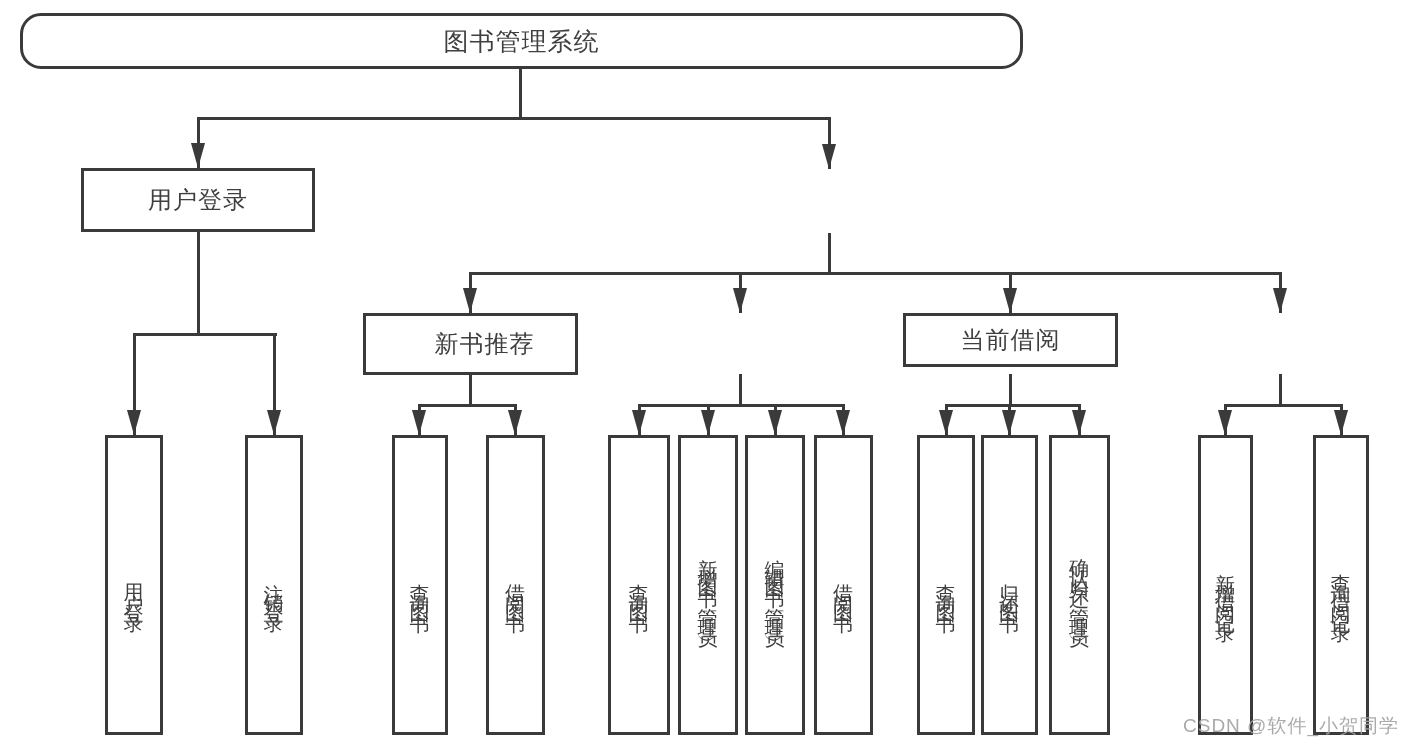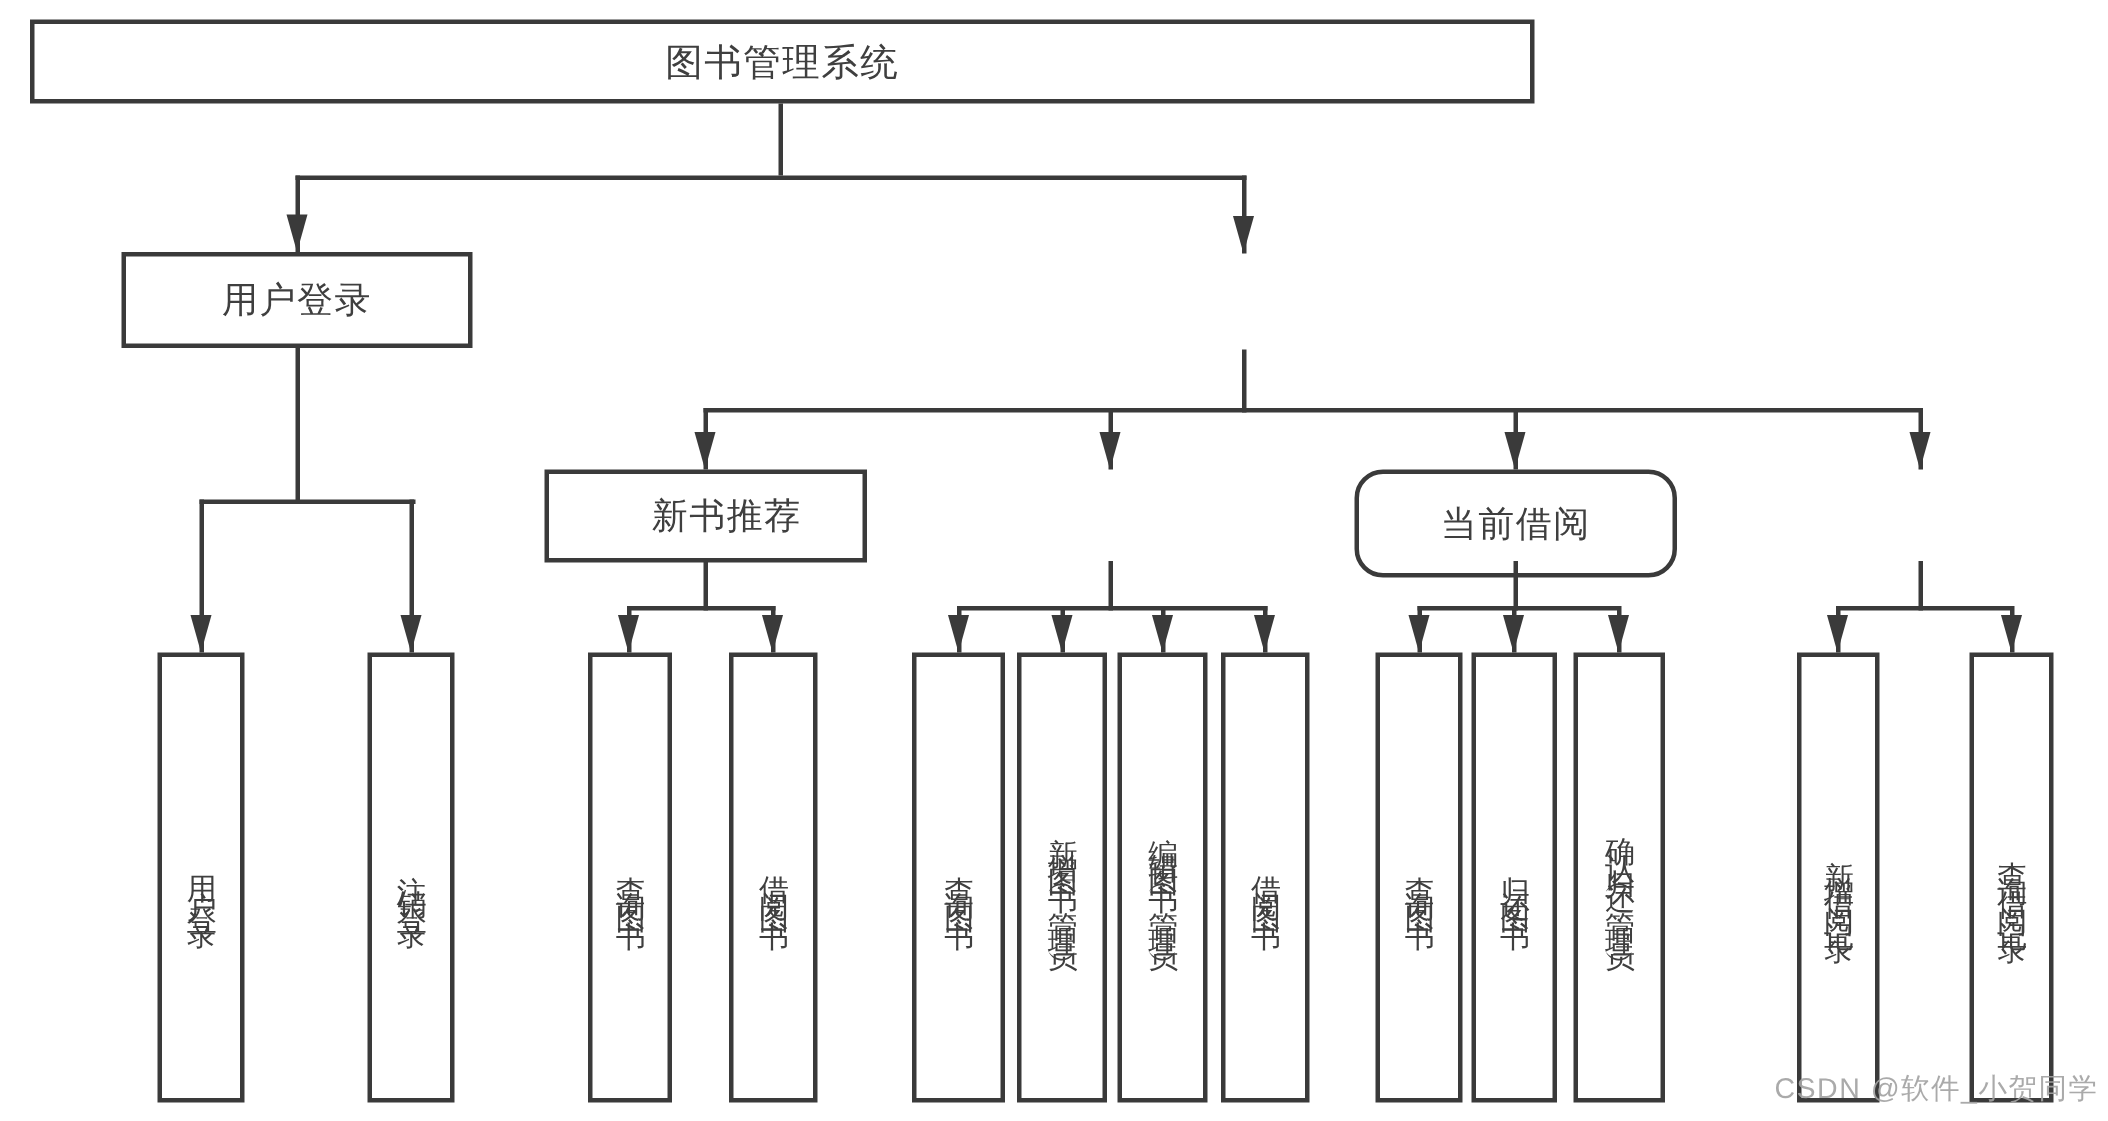--- a/index.html
+++ b/index.html
@@ -45,35 +45,35 @@
     letter-spacing:1px;
     z-index:6;
     white-space:nowrap;
   }
 </style>
 </head>
 <body>
 
 <div id="canvas">
 
-  <div class="box root-label" style="left:20px;top:13px;width:1003px;height:56px;">
+  <div class="box root-label" style="left:20px;top:13px;width:1003px;height:56px;border-radius:21px;">
     <span>图书管理系统</span>
   </div>
 
   <div class="box hlabel" style="left:81px;top:168px;width:234px;height:64px;">
     <span>用户登录</span>
   </div>
 
 
   <div class="box hlabel" style="left:363px;top:313px;width:215px;height:62px;padding-left:28px;">
     <span>新书推荐</span>
   </div>
 
 
-  <div class="box hlabel" style="left:903px;top:313px;width:215px;height:72px;border-radius:19px;">
+  <div class="box hlabel" style="left:903px;top:313px;width:215px;height:54px;">
     <span>当前借阅</span>
   </div>
 
 
   <div class="box vbox" style="left:105px;top:435px;width:58px;height:300px;">
     <span>用户登录</span>
   </div>
   <div class="box vbox" style="left:245px;top:435px;width:58px;height:300px;">
     <span>注销登录</span>
   </div>

